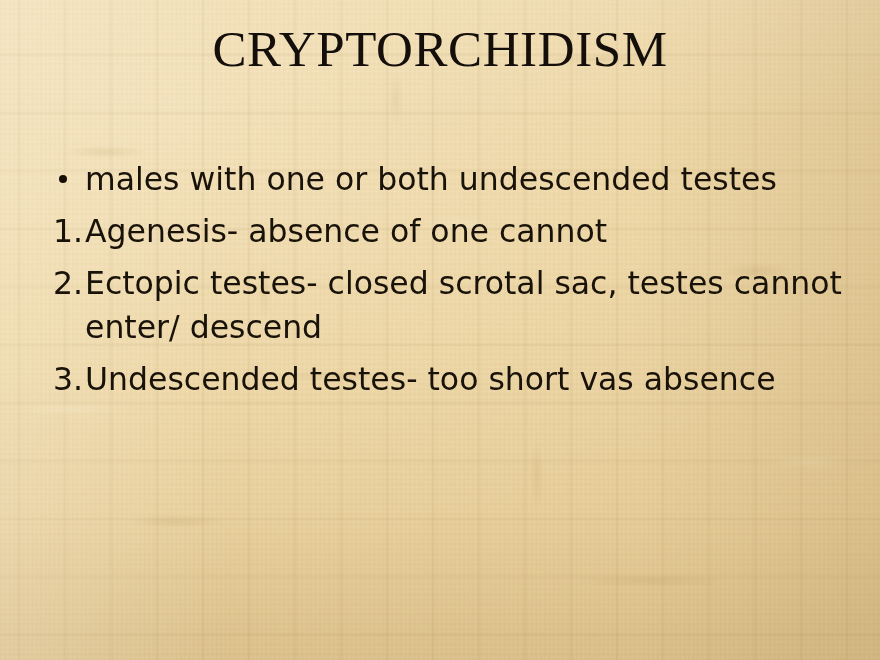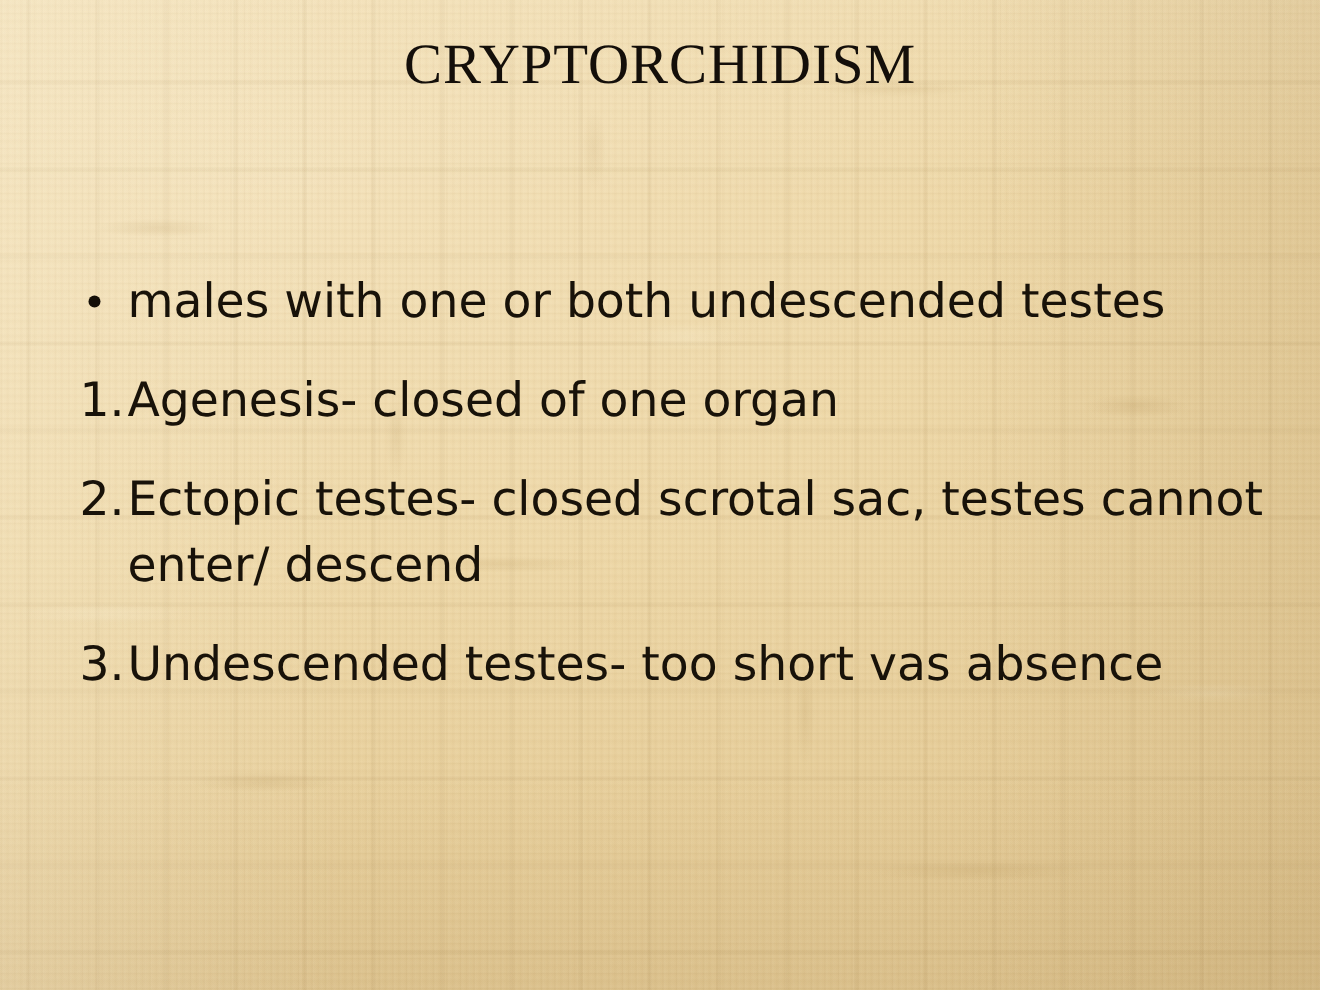--- a/index.html
+++ b/index.html
@@ -114,21 +114,21 @@
     inset: 0;
   }
 
   .slide-title {
     position: absolute;
     top: 24px;
     left: 0;
     width: 880px;
     text-align: center;
     font-family: "Liberation Serif", "DejaVu Serif", serif;
-    font-size: 38px;
+    font-size: 51px;
     line-height: 1.0;
     letter-spacing: 0.6px;
     color: #140f0a;
     white-space: nowrap;
   }
 
   .body-block {
     position: absolute;
     left: 52px;
     top: 157px;
@@ -164,21 +164,21 @@
     top: 0;
     width: 33px;
     text-align: left;
   }
 
   
   .para.plain {
     padding-left: 1px;
   }
 
-  .para-text { display: block; margin-top: 22px; }
+  .para-text { display: block; }
 </style>
 </head>
 <body>
 
 <div id="slide">
 
   <div class="bg-layer bg-base"></div>
   <div class="bg-layer bg-vfib"></div>
   <div class="bg-layer bg-hfib"></div>
   <div class="bg-layer bg-weave"></div>
@@ -192,21 +192,21 @@
     <div class="body-block">
 
       <div class="para bulleted">
         <span class="marker-dot"></span>
         <span class="para-text">males with one or both undescended testes</span>
       </div>
 
 
       <div class="para numbered">
         <span class="marker-num">1.</span>
-        <span class="para-text">Agenesis- closed of one organ</span>
+        <span class="para-text">Agenesis- absence of one cannot</span>
       </div>
 
       <div class="para numbered">
         <span class="marker-num">2.</span>
         <span class="para-text">Ectopic testes- closed scrotal sac, testes cannot enter/ descend</span>
       </div>
 
       <div class="para numbered">
         <span class="marker-num">3.</span>
         <span class="para-text">Undescended testes- too short vas absence</span>

